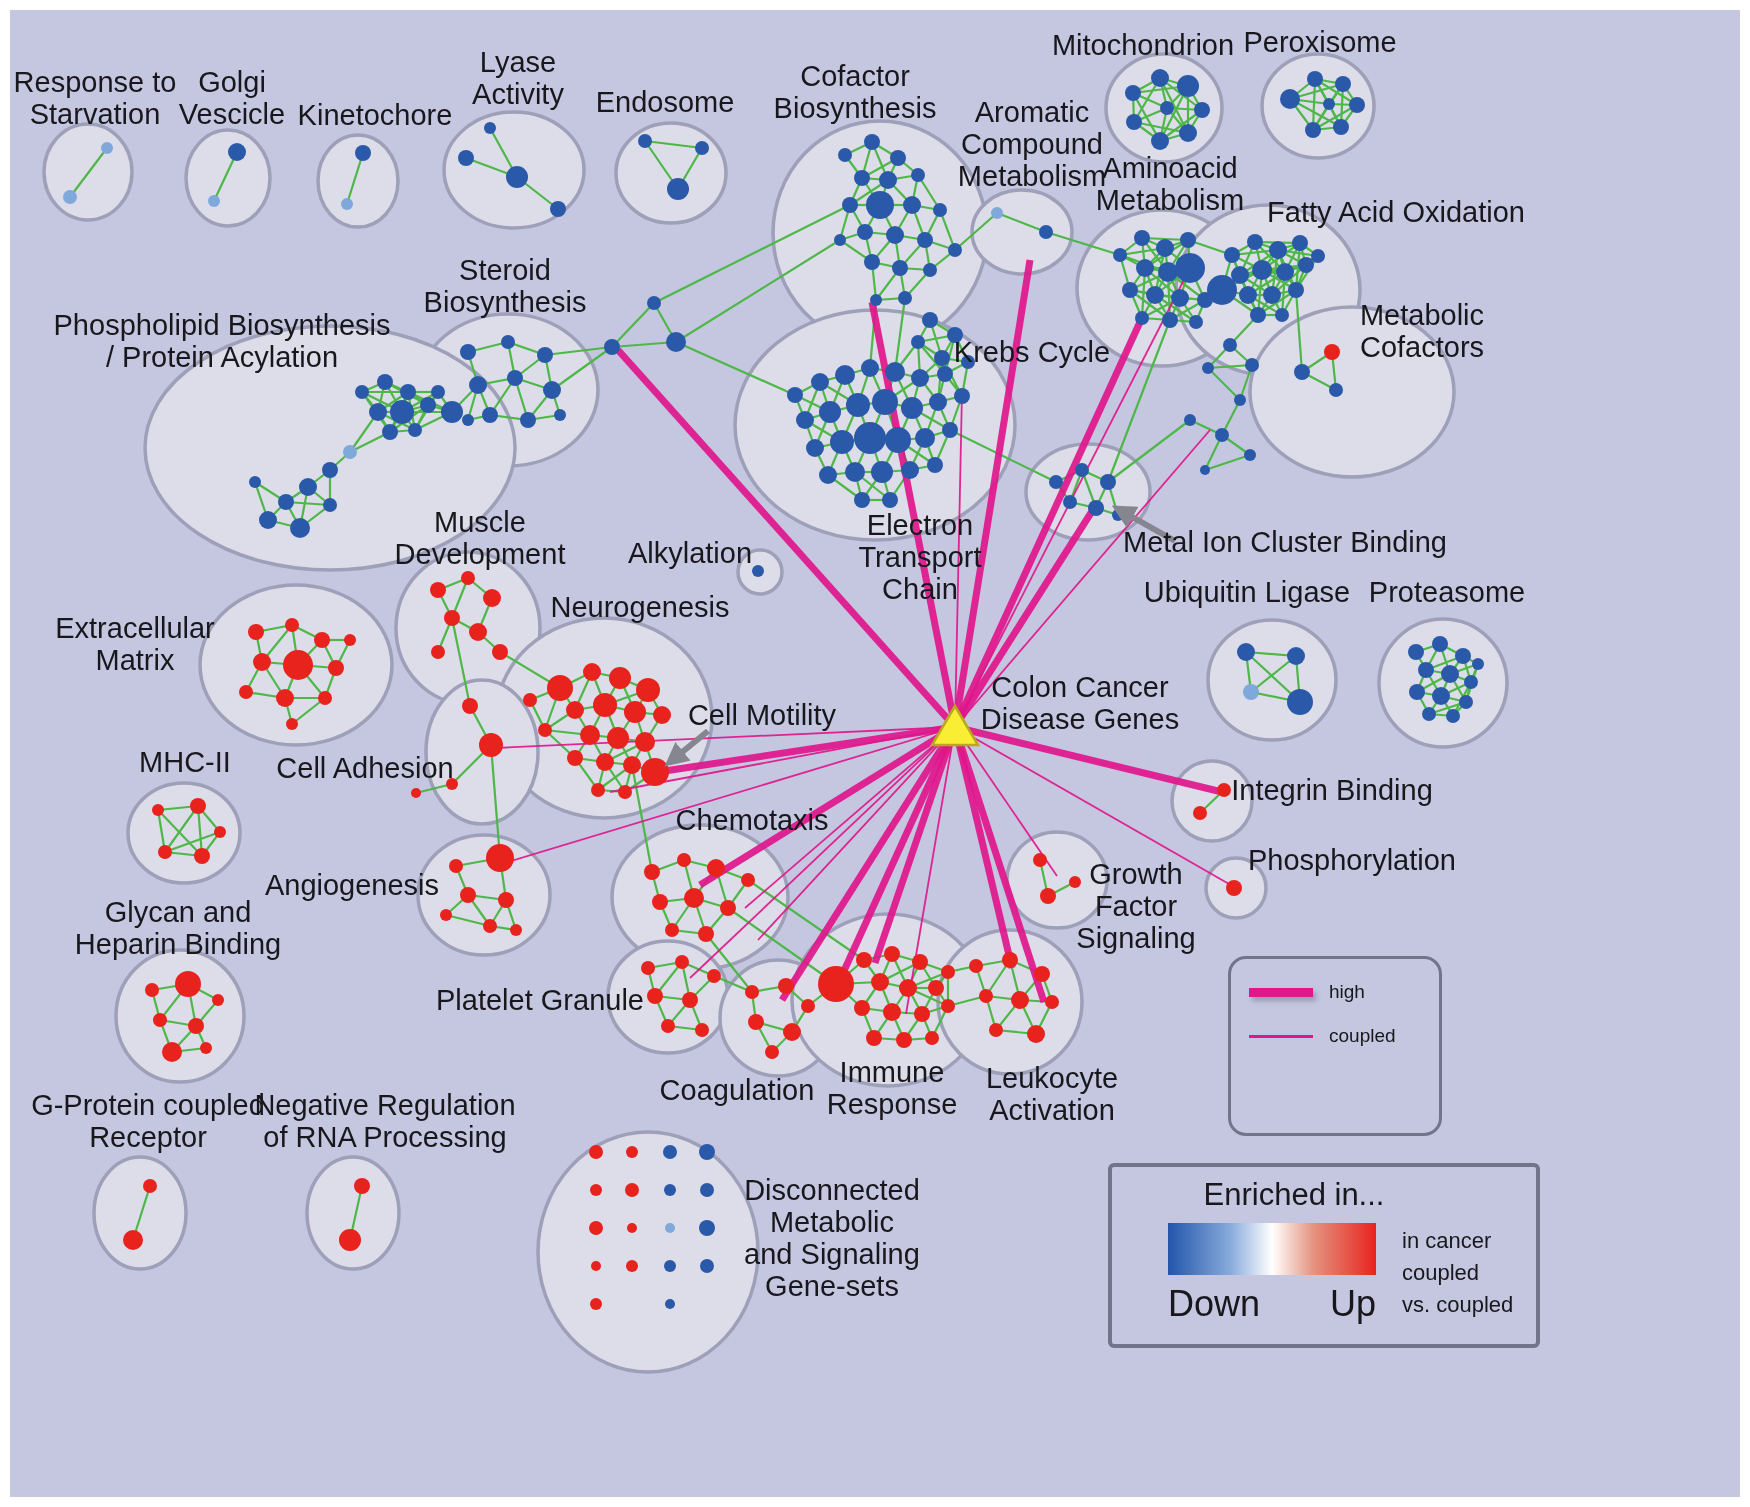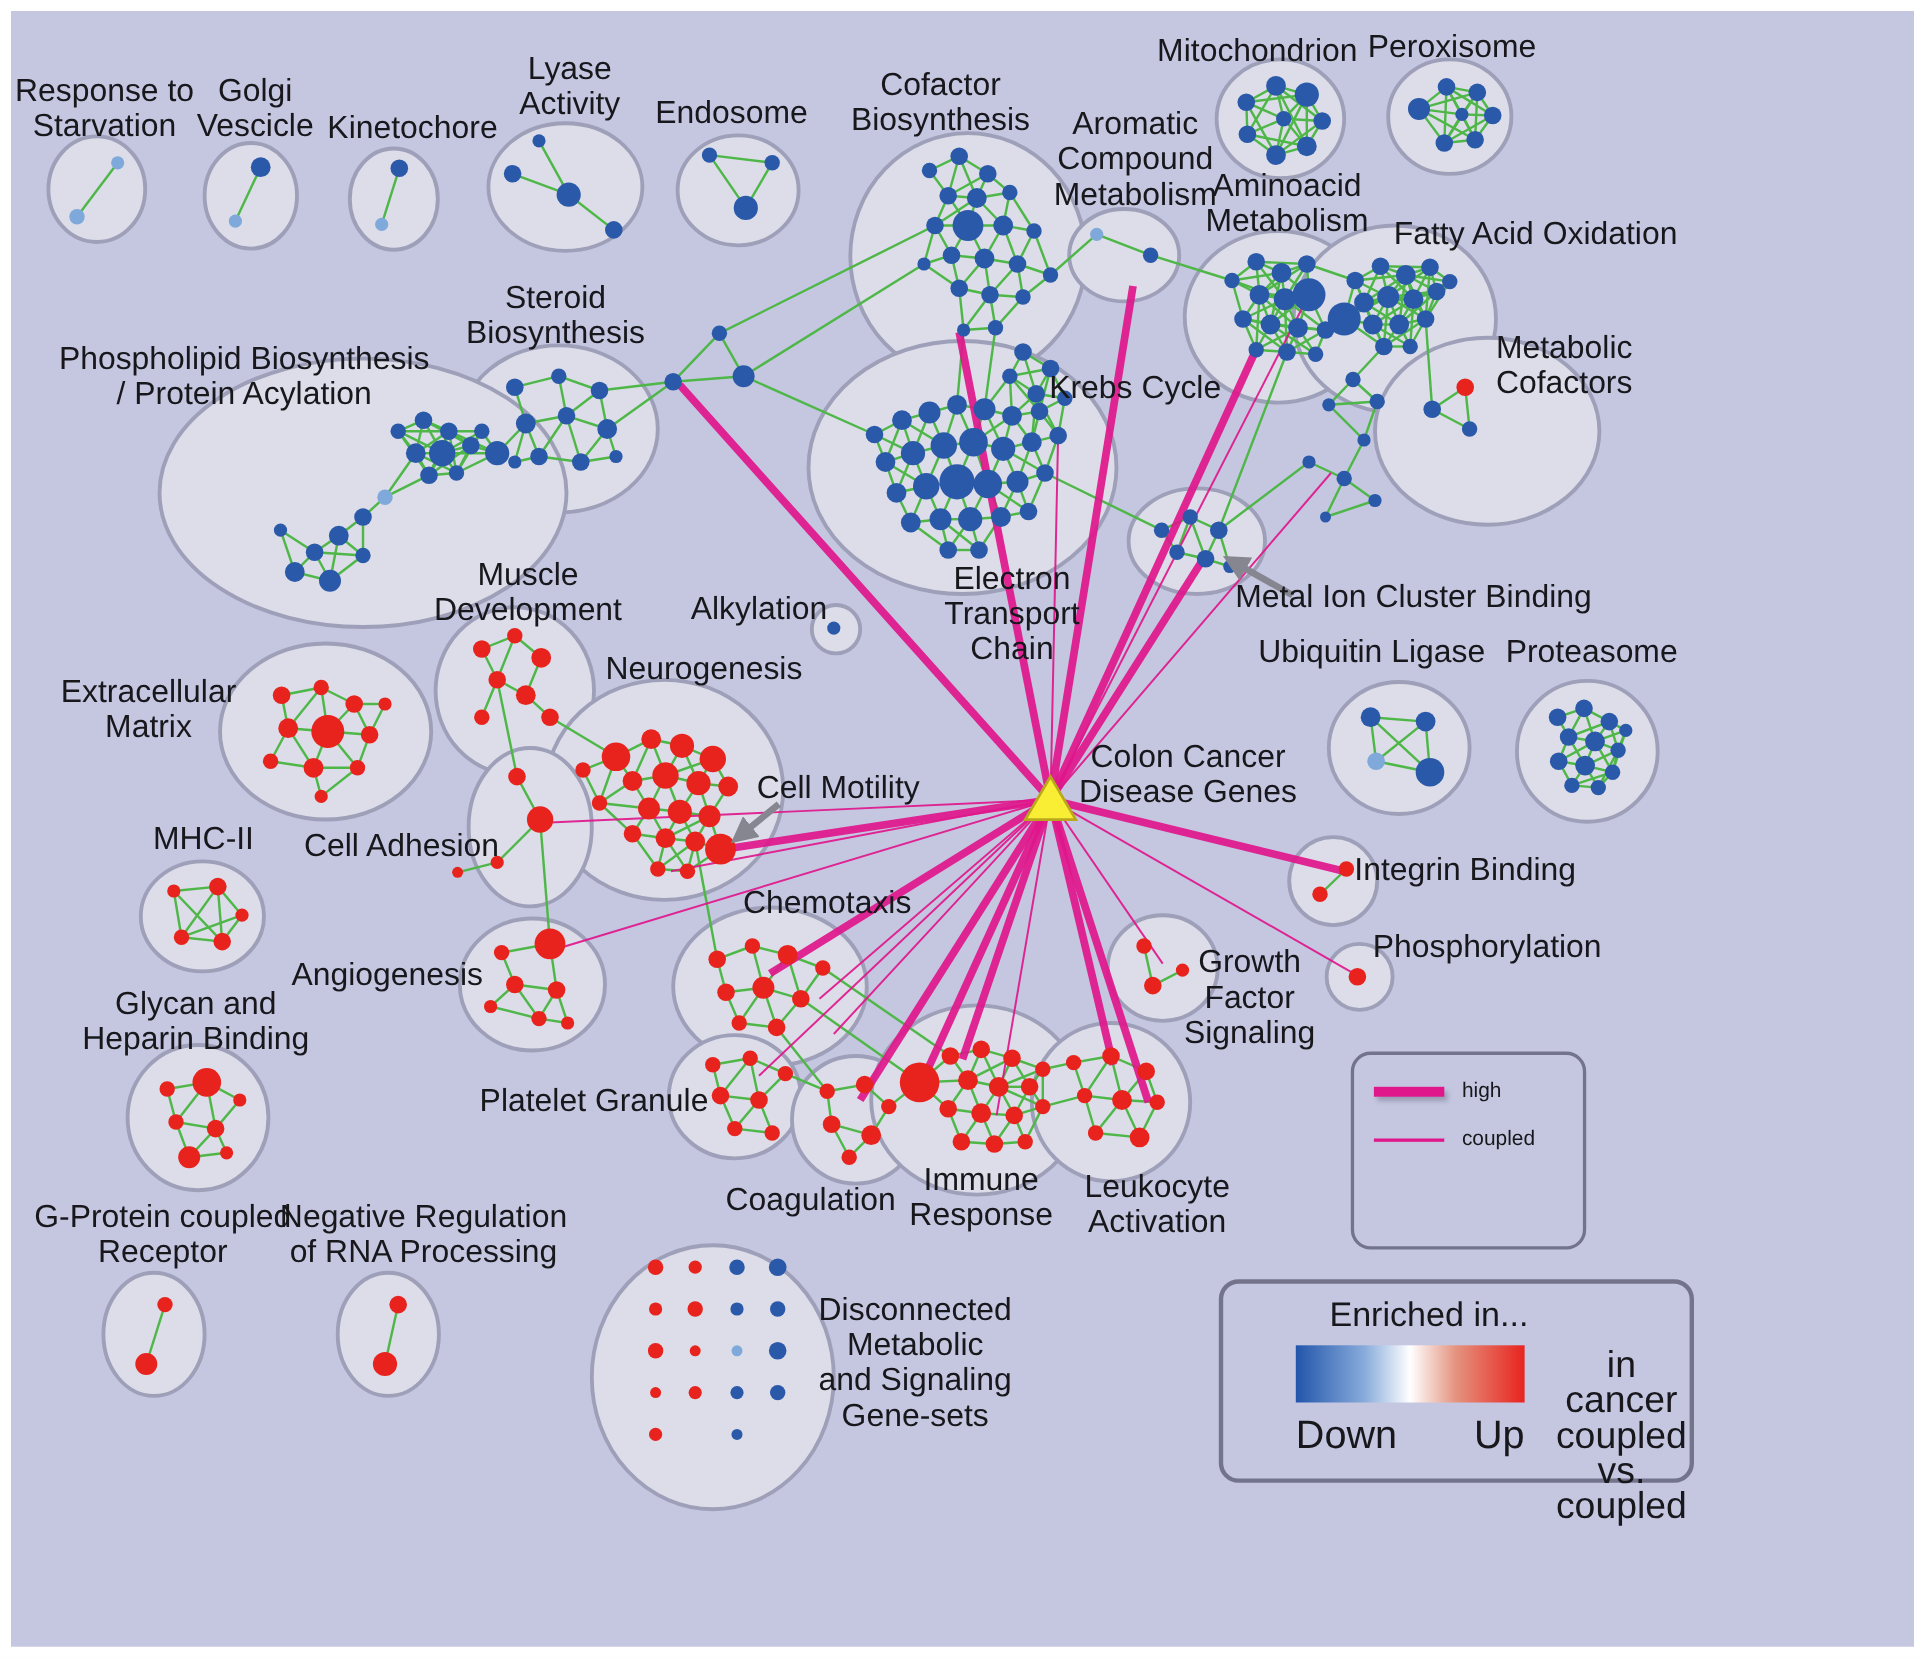--- a/index.html
+++ b/index.html
@@ -8,28 +8,28 @@
   .canvas-bg{position:absolute;left:10px;top:10px;width:1730px;height:1487px;background:#c5c7e1;}
   svg{position:absolute;left:0;top:0;}
   .lbl{font:29px "Liberation Sans",sans-serif;fill:#17171c;}
   .legend{position:absolute;box-sizing:border-box;border:3px solid #73748c;}
   .overlap-legend{left:1228px;top:956px;width:214px;height:180px;border-radius:18px;}
   .legend-title{font-size:30px;text-align:center;padding-top:12px;line-height:33px;}
   .legend-row{display:flex;align-items:center;padding-left:18px;margin-top:22px;}
   .line-high{width:64px;height:9px;background:#e0168b;box-shadow:3px 4px 5px #9a9ab2;flex:0 0 auto;}
   .line-moderate{width:64px;height:3px;background:#e0168b;flex:0 0 auto;}
   .legend-label{margin-left:16px;font-size:19px;}
-  .enriched-legend{left:1108px;top:1163px;width:432px;height:185px;border-width:4px;border-radius:18px;padding-left:10px;}
+  .enriched-legend{left:1108px;top:1163px;width:432px;height:185px;border-width:4px;border-radius:6px;}
   .enriched-title{text-align:center;font-size:31px;margin-top:10px;padding-right:60px;}
   .enriched-body{display:flex;margin-top:10px;}
   .gradient-col{margin-left:56px;width:208px;flex:0 0 auto;}
   .gradient-bar{width:208px;height:52px;
     background:linear-gradient(to right,#2255aa,#88abdb 30%,#ffffff 50%,#e4937f 70%,#e8231e);}
   .gradient-ends{display:flex;justify-content:space-between;font-size:36px;margin-top:8px;}
-  .enriched-note{font-size:34px;margin-left:26px;text-align:center;line-height:32px;margin-top:2px;flex:1;}
+  .enriched-note{font-size:22px;margin-left:26px;text-align:left;line-height:32px;margin-top:2px;flex:1;}
 </style>
 </head>
 <body>
 
 <div class="page">
   <div class="canvas-bg"></div>
   <svg id="net" width="1750" height="1507">
       <defs>
         <marker id="arrowhead" viewBox="0 0 10 10" refX="7" refY="5" markerWidth="4" markerHeight="4" orient="auto-start-reverse">
           <path d="M0,0 L10,5 L0,10 z" fill="#85868f"></path>

